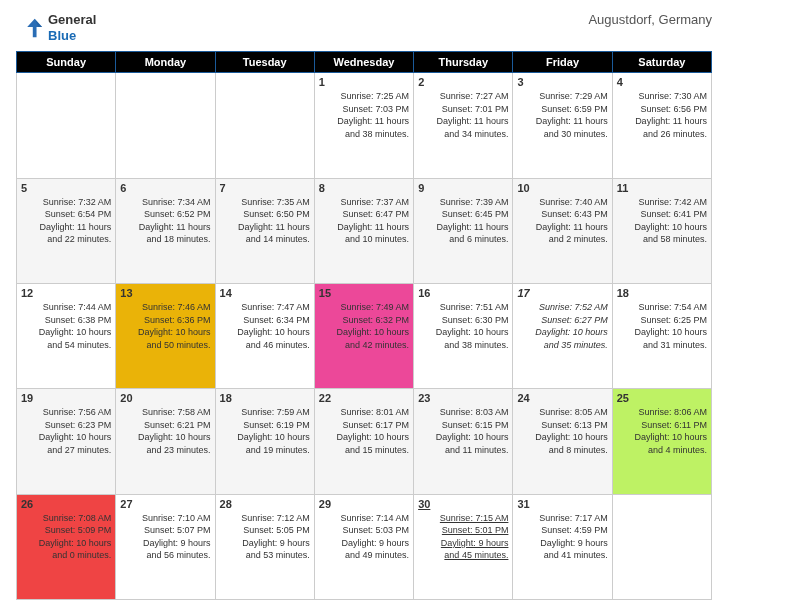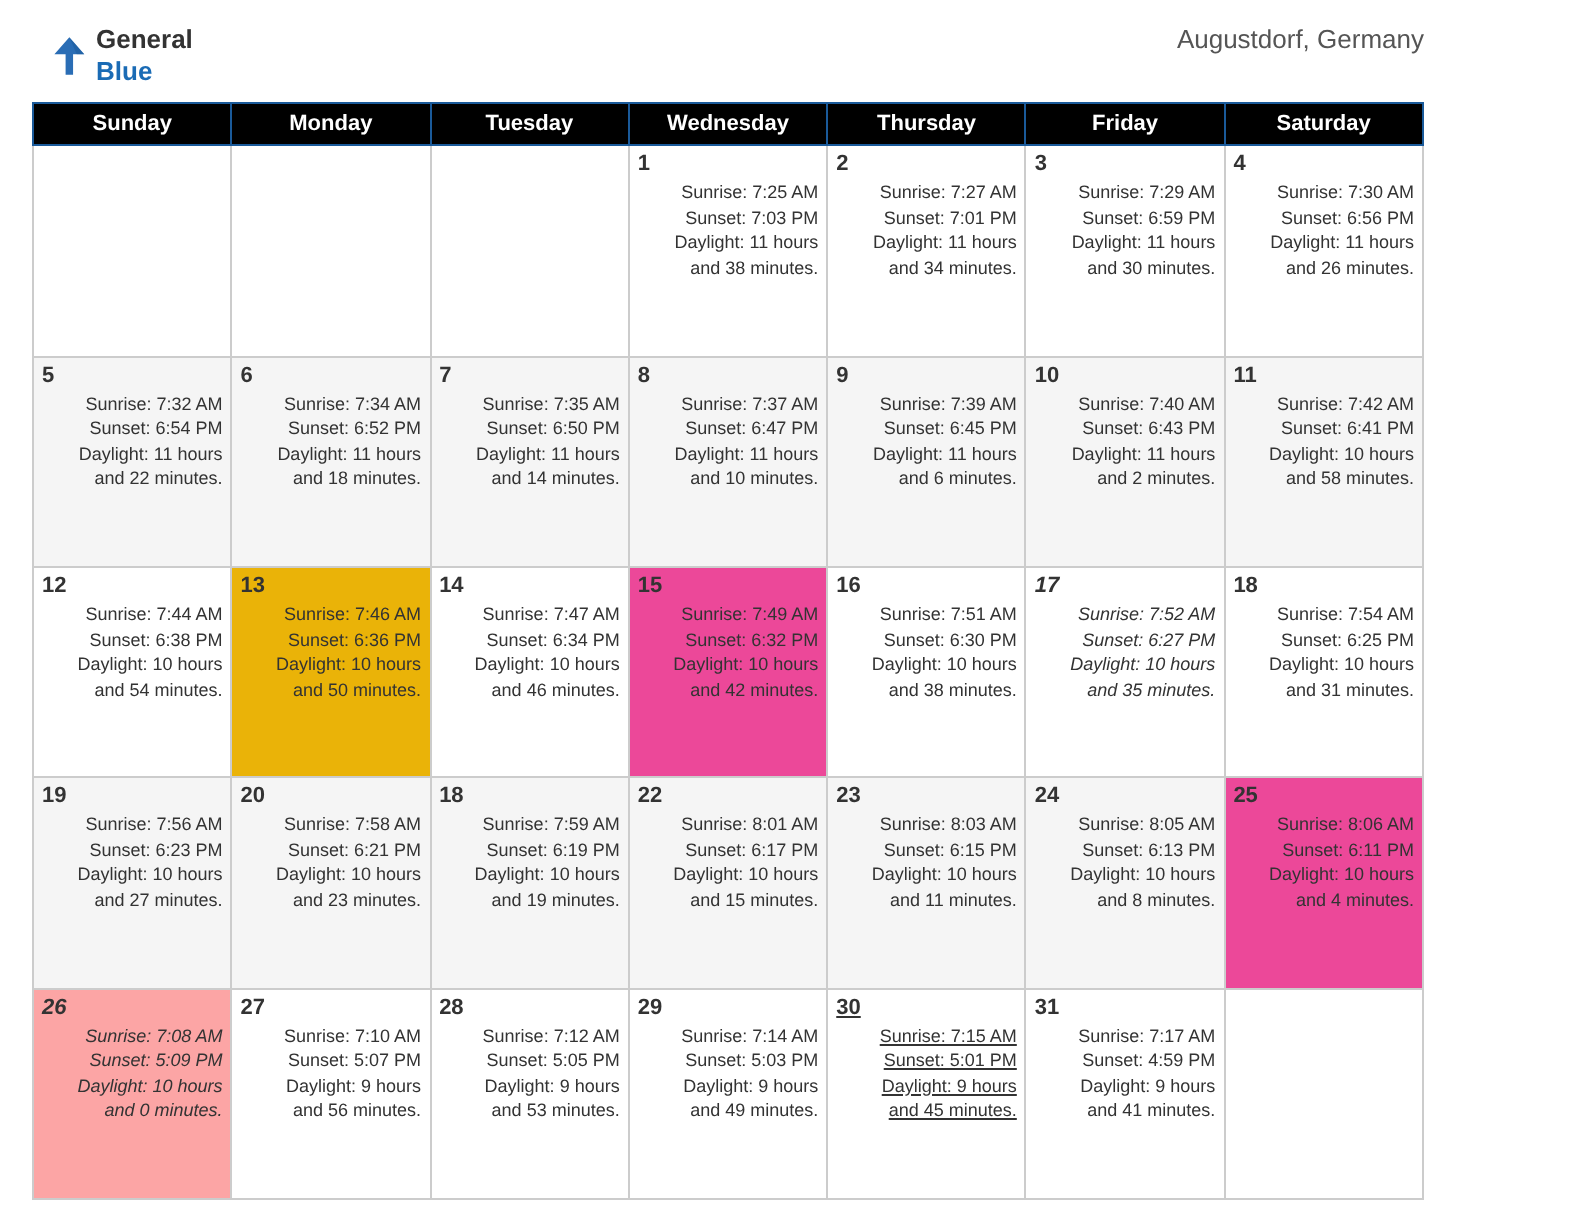--- a/index.html
+++ b/index.html
@@ -227,27 +227,27 @@
             <div class="day-info">Sunrise: 8:01 AM<br>Sunset: 6:17 PM<br>Daylight: 10 hours<br>and 15 minutes.</div>
           </td>
           <td style="background: rgb(245, 245, 245);">
             <span class="day-number">23</span>
             <div class="day-info">Sunrise: 8:03 AM<br>Sunset: 6:15 PM<br>Daylight: 10 hours<br>and 11 minutes.</div>
           </td>
           <td style="background: rgb(245, 245, 245);">
             <span class="day-number">24</span>
             <div class="day-info">Sunrise: 8:05 AM<br>Sunset: 6:13 PM<br>Daylight: 10 hours<br>and 8 minutes.</div>
           </td>
-          <td style="background: #ec4899;">
+          <td style="background: #bef264;">
             <span class="day-number">25</span>
             <div class="day-info">Sunrise: 8:06 AM<br>Sunset: 6:11 PM<br>Daylight: 10 hours<br>and 4 minutes.</div>
           </td>
         </tr>
         <tr style="background: rgb(255, 255, 255);">
-          <td style="background: #fca5a5; font-style: italic;">
+          <td style="background: #ef4444;">
             <span class="day-number">26</span>
             <div class="day-info">Sunrise: 7:08 AM<br>Sunset: 5:09 PM<br>Daylight: 10 hours<br>and 0 minutes.</div>
           </td>
           <td style="background: rgb(255, 255, 255);">
             <span class="day-number">27</span>
             <div class="day-info">Sunrise: 7:10 AM<br>Sunset: 5:07 PM<br>Daylight: 9 hours<br>and 56 minutes.</div>
           </td>
           <td style="background: rgb(255, 255, 255);">
             <span class="day-number">28</span>
             <div class="day-info">Sunrise: 7:12 AM<br>Sunset: 5:05 PM<br>Daylight: 9 hours<br>and 53 minutes.</div>

